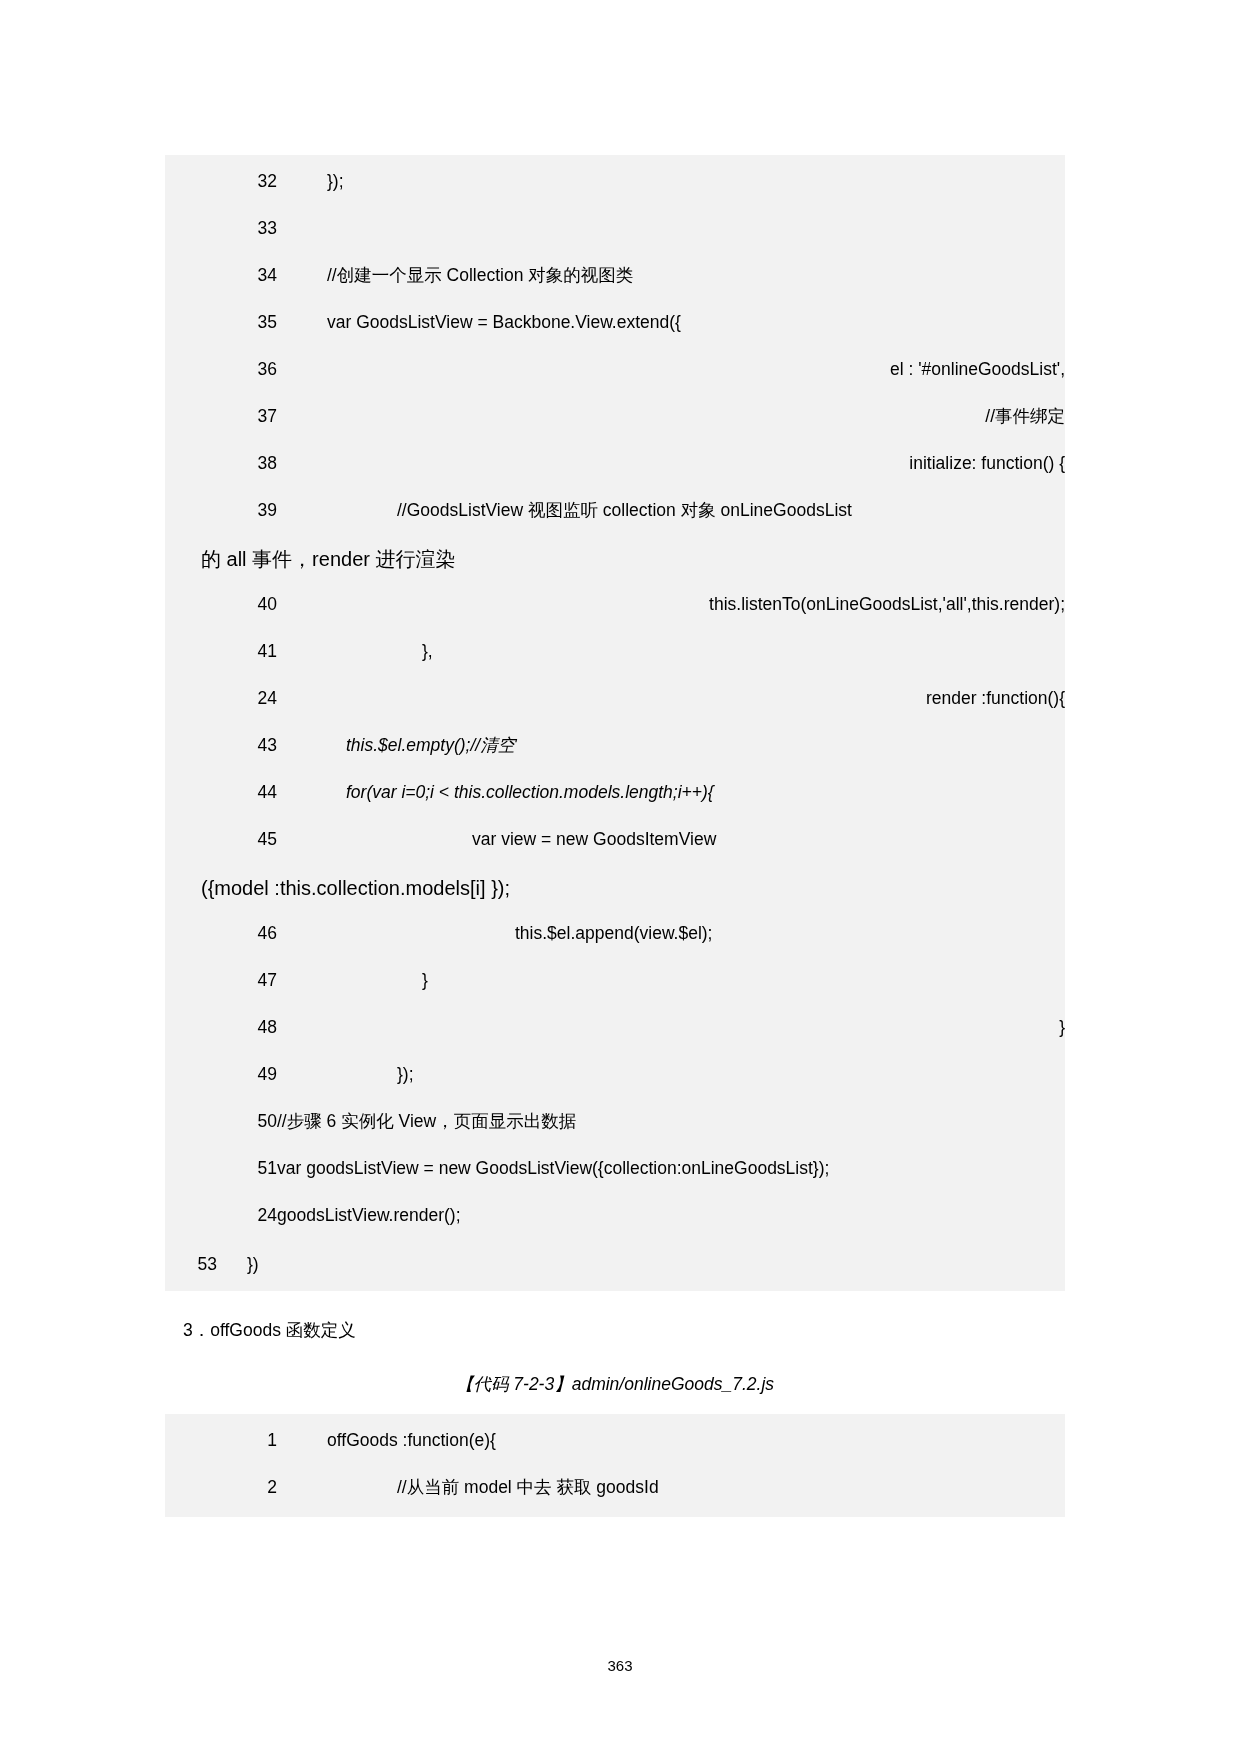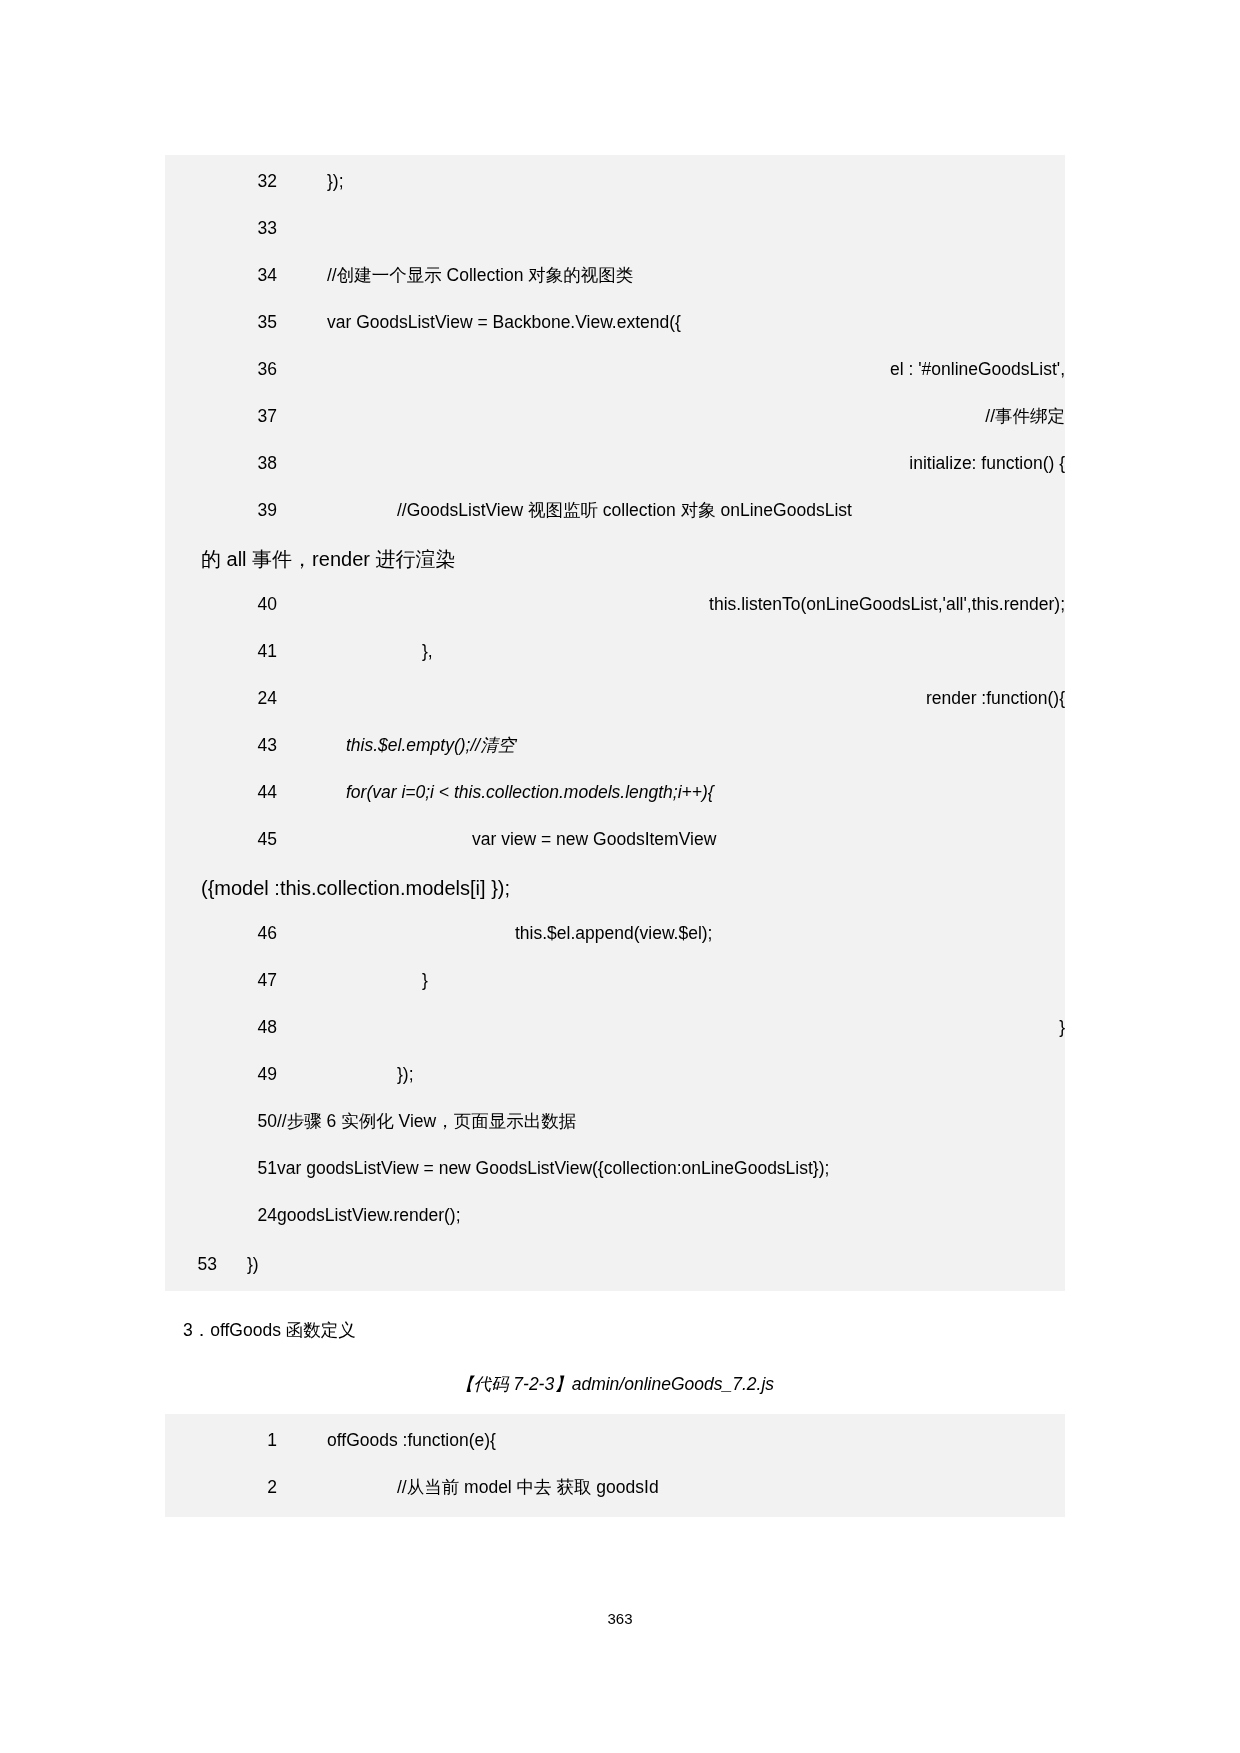--- a/index.html
+++ b/index.html
@@ -105,21 +105,21 @@
     text-align: center;
     font-size: 17.5px;
     margin: 30px 0 18px 0;
     font-style: italic;
   }
 
   
   .footer {
     position: absolute;
     left: 0;
-    top: 1610px;
+    top: 1657px;
     width: 1240px;
     text-align: center;
     font-size: 15px;
     color: #000;
   }
 </style>
 </head>
 <body>
 
 <div class="page">

